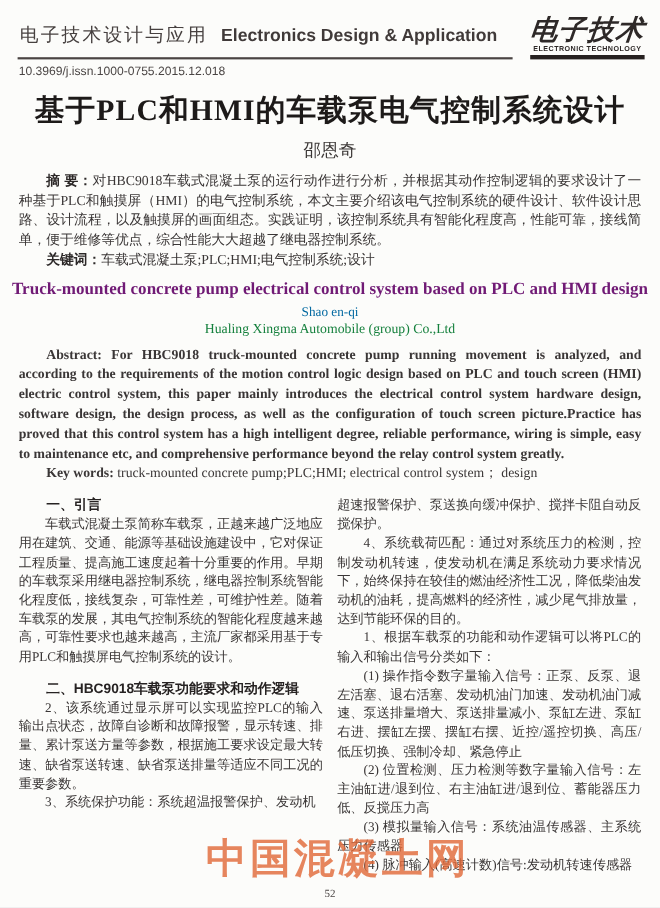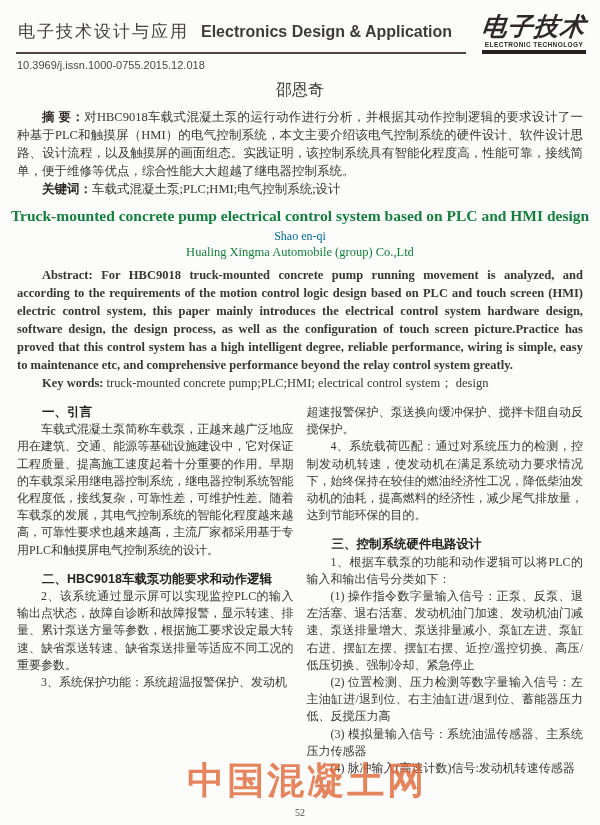--- a/index.html
+++ b/index.html
@@ -25,21 +25,21 @@
   .doi { font-size:11px; color:#4a4544; padding:5px 0 0 17px; font-family:"Liberation Sans",sans-serif; }
   
   .title-zh { text-align:center; font-size:27px; font-weight:bold; color:#1d1a19; letter-spacing:1px; margin-top:11px; white-space:nowrap; }
   .author-zh { text-align:center; font-size:16px; color:#3b3736; margin-top:9px; }
   .affil-zh { text-align:center; font-size:13px; color:#3b3736; margin-top:3px; }
   
   .abs-zh { margin:7px 17px 0 17px; font-size:12.5px; line-height:18px; text-align:justify; text-indent:2em; color:#3a3636; }
   .abs-zh b, .kw-zh b { font-family:"Liberation Sans","DejaVu Sans",sans-serif; color:#2c2828; }
   .kw-zh { margin:0 17px; font-size:12.5px; line-height:18px; text-indent:2em; color:#3a3636; }
   
-  .title-en { text-align:center; font-size:15.5px; font-weight:bold; color:#15803d; margin-top:9px; }
+  .title-en { text-align:center; font-size:15.5px; font-weight:bold; color:#701a75; margin-top:9px; }
   .author-en { text-align:center; font-size:12px; color:#0369a1; margin-top:4px; }
   .affil-en { text-align:center; font-size:12.5px; color:#15803d; margin-top:1px; }
   .abs-en { margin:6px 17px 0 17px; font-size:12.5px; line-height:18px; text-align:justify; text-indent:2em; color:#3a3636;font-weight:bold; }
   .kw-en { margin:0 17px; font-size:12.5px; line-height:18px; text-indent:2em; color:#3a3636; }
   
   .columns { display:flex; gap:13px; margin:12px 17px 0 17px; }
   .col { width:50%; font-size:12px; line-height:17.2px; text-align:justify; color:#3a3636; }
   .sec-h { font-size:12.5px; font-weight:bold; color:#262222; text-indent:2em; font-family:"Liberation Sans","DejaVu Sans",sans-serif; white-space:nowrap; }
   .sec-h.gap { margin-top:12px; }
   .para { text-indent:2em; }
@@ -65,20 +65,21 @@
     </div>
     <div class="logo">
       <div class="logo-zh">电子技术</div>
       <div class="logo-en">ELECTRONIC TECHNOLOGY</div>
       <div class="logo-bar"></div>
     </div>
   </div>
 
   <div class="doi">10.3969/j.issn.1000-0755.2015.12.018</div>
 
+  <h1 class="title-zh">基于PLC和HMI的车载泵电气控制系统设计</h1>
   <div class="author-zh">邵恩奇</div>
 
   <p class="abs-zh"><b>摘 要：</b><span>对HBC9018车载式混凝土泵的运行动作进行分析，并根据其动作控制逻辑的要求设计了一种基于PLC和触摸屏（HMI）的电气控制系统，本文主要介绍该电气控制系统的硬件设计、软件设计思路、设计流程，以及触摸屏的画面组态。实践证明，该控制系统具有智能化程度高，性能可靠，接线简单，便于维修等优点，综合性能大大超越了继电器控制系统。</span></p>
   <p class="kw-zh"><b>关键词：</b><span>车载式混凝土泵;PLC;HMI;电气控制系统;设计</span></p>
 
   <h2 class="title-en">Truck-mounted concrete pump electrical control system based on PLC and HMI design</h2>
   <div class="author-en">Shao en-qi</div>
   <div class="affil-en">Hualing Xingma Automobile (group) Co.,Ltd</div>
 
   <p class="abs-en"><b>Abstract:</b><span> For HBC9018 truck-mounted concrete pump running movement is analyzed, and according to the requirements of the motion control logic design based on PLC and touch screen (HMI) electric control system, this paper mainly introduces the electrical control system hardware design, software design, the design process, as well as the configuration of touch screen picture.Practice has proved that this control system has a high intelligent degree, reliable performance, wiring is simple, easy to maintenance etc, and comprehensive performance beyond the relay control system greatly.</span></p>
@@ -88,21 +89,20 @@
     <div class="col">
       <h3 class="sec-h">一、引言</h3>
       <p class="para">车载式混凝土泵简称车载泵，正越来越广泛地应用在建筑、交通、能源等基础设施建设中，它对保证工程质量、提高施工速度起着十分重要的作用。早期的车载泵采用继电器控制系统，继电器控制系统智能化程度低，接线复杂，可靠性差，可维护性差。随着车载泵的发展，其电气控制系统的智能化程度越来越高，可靠性要求也越来越高，主流厂家都采用基于专用PLC和触摸屏电气控制系统的设计。</p>
       <h3 class="sec-h gap">二、HBC9018车载泵功能要求和动作逻辑</h3>
       <p class="para">2、该系统通过显示屏可以实现监控PLC的输入输出点状态，故障自诊断和故障报警，显示转速、排量、累计泵送方量等参数，根据施工要求设定最大转速、缺省泵送转速、缺省泵送排量等适应不同工况的重要参数。</p>
       <p class="para">3、系统保护功能：系统超温报警保护、发动机</p>
     </div>
     <div class="col">
       <p class="para cont">超速报警保护、泵送换向缓冲保护、搅拌卡阻自动反搅保护。</p>
       <p class="para">4、系统载荷匹配：通过对系统压力的检测，控制发动机转速，使发动机在满足系统动力要求情况下，始终保持在较佳的燃油经济性工况，降低柴油发动机的油耗，提高燃料的经济性，减少尾气排放量，达到节能环保的目的。</p>
-      <h3 class="sec-h gap">三、控制系统硬件电路设计</h3>
       <p class="para">1、根据车载泵的功能和动作逻辑可以将PLC的输入和输出信号分类如下：</p>
       <p class="para">(1) 操作指令数字量输入信号：正泵、反泵、退左活塞、退右活塞、发动机油门加速、发动机油门减速、泵送排量增大、泵送排量减小、泵缸左进、泵缸右进、摆缸左摆、摆缸右摆、近控/遥控切换、高压/低压切换、强制冷却、紧急停止</p>
       <p class="para">(2) 位置检测、压力检测等数字量输入信号：左主油缸进/退到位、右主油缸进/退到位、蓄能器压力低、反搅压力高</p>
       <p class="para">(3) 模拟量输入信号：系统油温传感器、主系统压力传感器</p>
       <p class="para">(4) 脉冲输入(高速计数)信号:发动机转速传感器</p>
     </div>
   </div>
 
   <div class="watermark">中国混凝土网</div>
   <div class="page-num">52</div>

